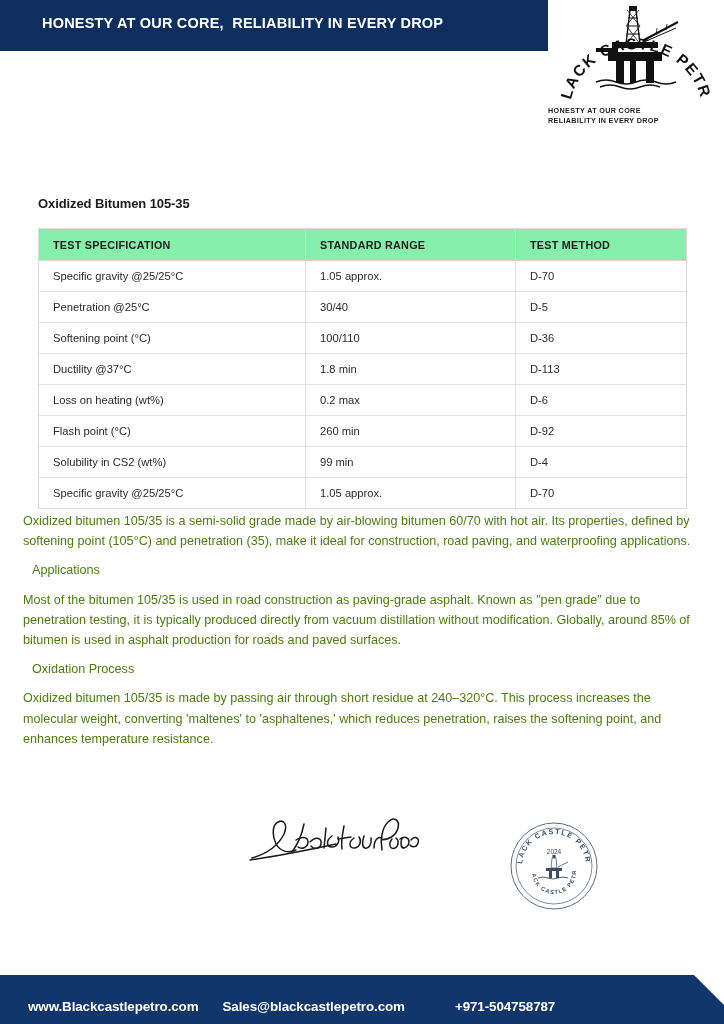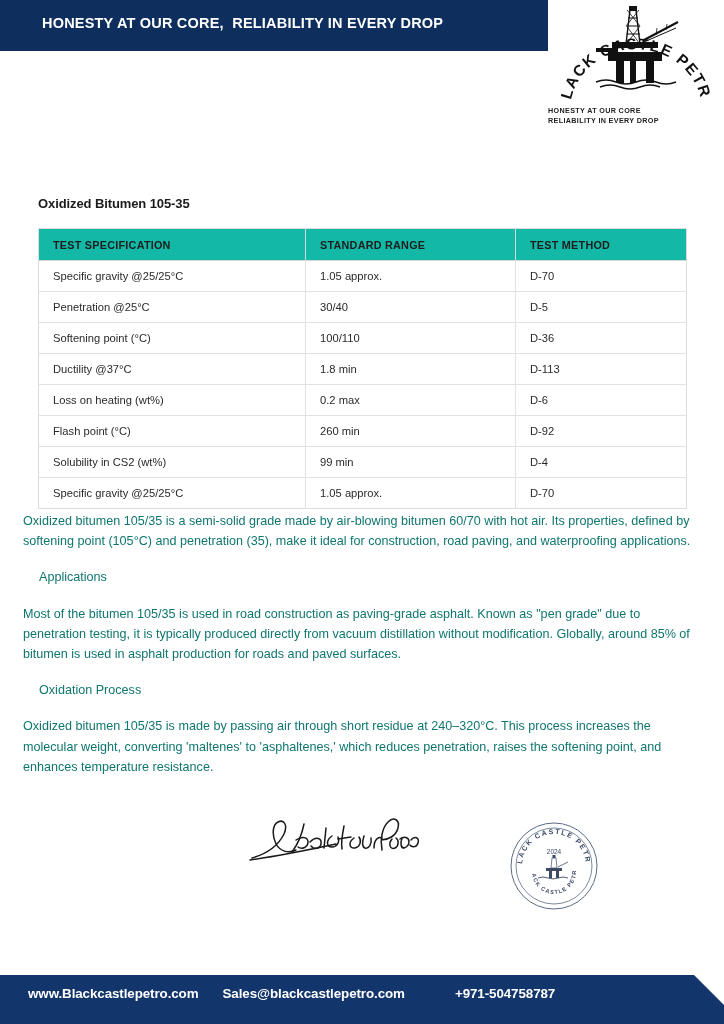--- a/index.html
+++ b/index.html
@@ -91,21 +91,21 @@
     height: 30px;
     font-size: 11.2px;
     color: #2a2a2a;
     border-bottom: 1px solid #e2e2e2;
     border-right: 1px solid #e2e2e2;
     vertical-align: middle;
     overflow: hidden;
     white-space: nowrap;
   }
   .spec-table th {
-    background: #14b8a6;
+    background: #86efac;
     font-weight: bold;
     font-size: 10.8px;
     letter-spacing: 0.25px;
     color: #1d1d1d;
     height: 31px;
     border-bottom: 1px solid #d6d6d6;
     border-right: 1px solid #d6d6d6;
   }
   .spec-table th:last-child,
   .spec-table td:last-child { border-right: none; }
@@ -114,24 +114,24 @@
   .col-b { width: 210px; }
   .col-c { width: 171px; }
 
   .prose {
     position: absolute;
     left: 23px;
     top: 511px;
     width: 678px;
     font-size: 12.6px;
     line-height: 20.2px;
-    color: #0f766e;
+    color: #4d7c0f;
   }
   .prose p { margin: 0; }
-  .prose .heading { margin: 16px; }
+  .prose .heading { margin: 9px; }
 
   
   .signature {
     position: absolute;
     left: 248px;
     top: 806px;
     width: 172px;
     height: 62px;
   }
   .stamp {
@@ -152,21 +152,21 @@
     background: #12356b;
     clip-path: polygon(0 0, 694px 0, 724px 30px, 724px 49px, 0 49px);
   }
   .footer-row {
     position: absolute;
     left: 0;
     top: 986px;
     width: 724px;
     height: 28px;
     display: flex;
-    align-items: flex-start;
+    align-items: flex-end;
     padding-left: 28px;
     box-sizing: border-box;
     gap: 24px;
     font-size: 13.4px;
     font-weight: bold;
     color: #ffffff;
     letter-spacing: -0.1px;
   }
   .footer-row .phone { margin-left: 26px; }
 </style>

